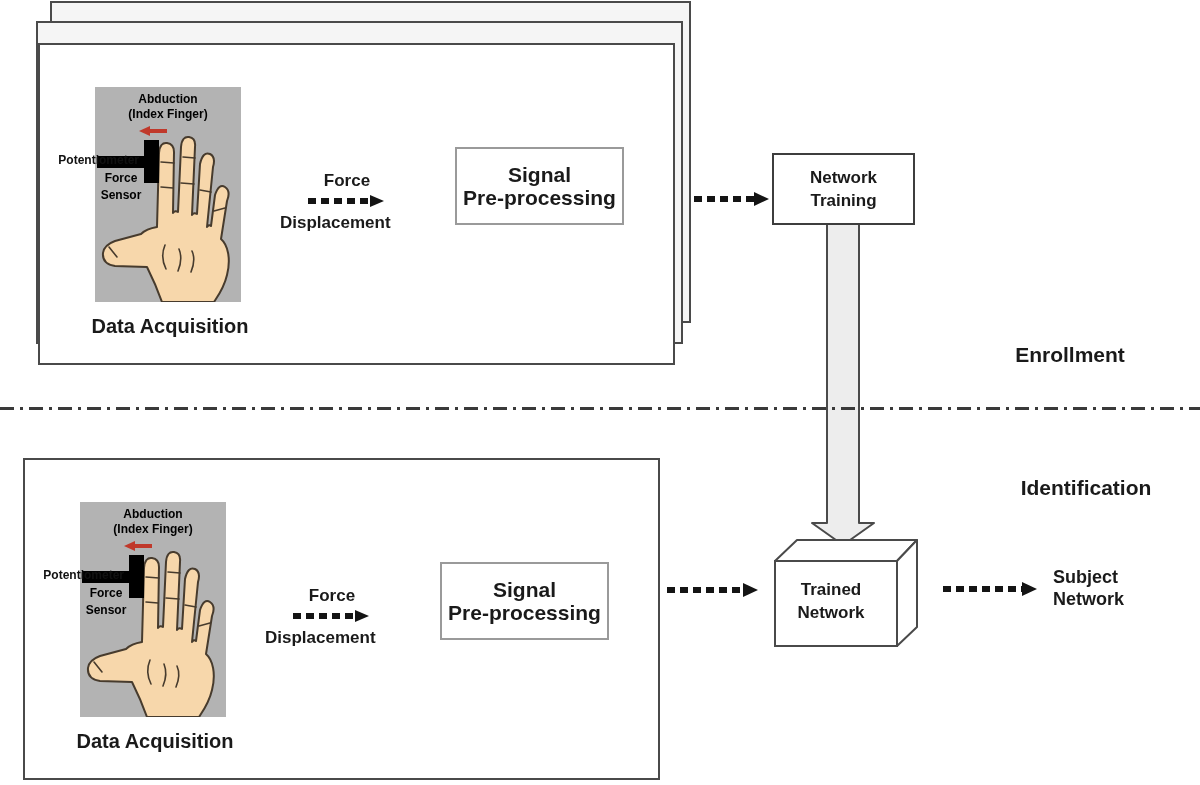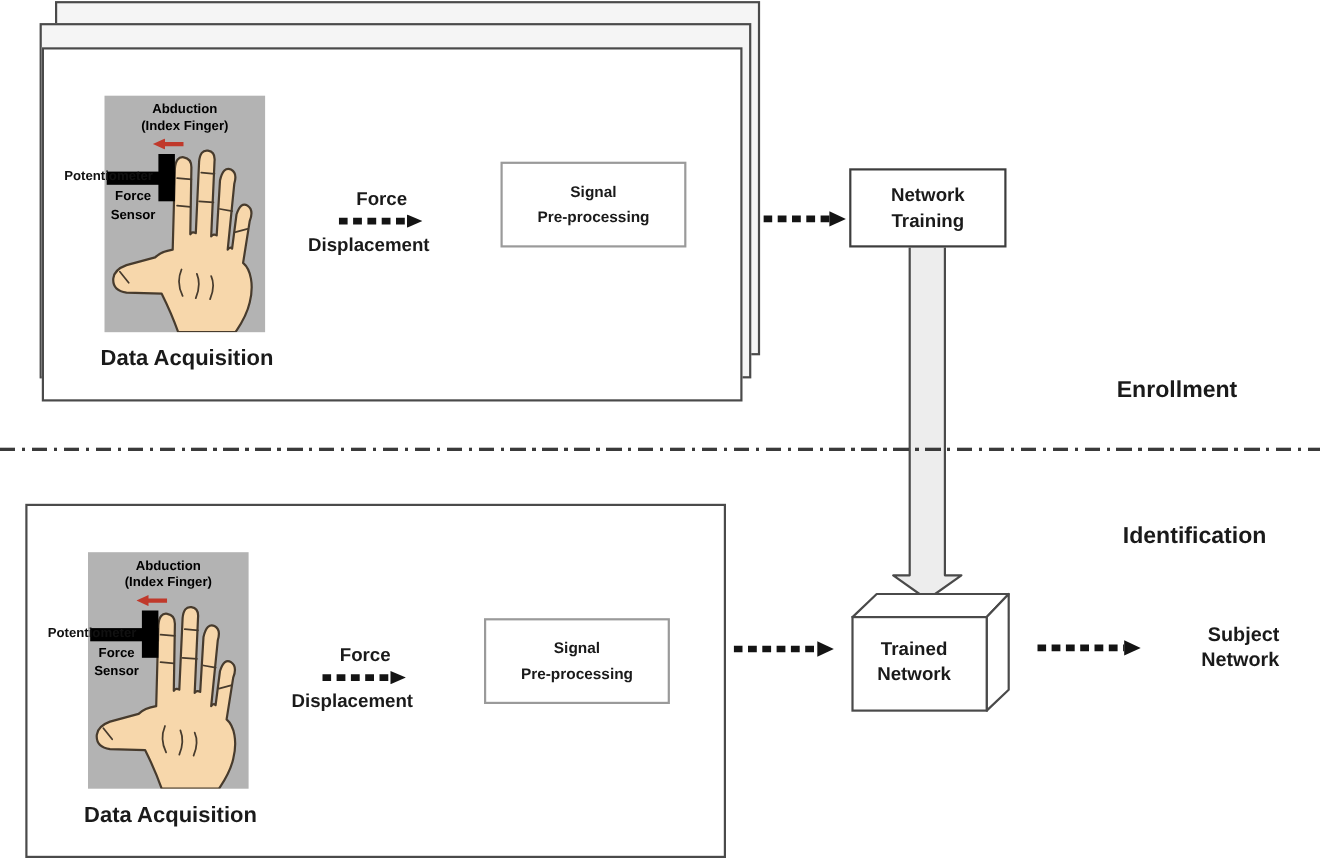--- a/index.html
+++ b/index.html
@@ -17,21 +17,21 @@
            font-weight:bold;font-size:20px;}
   .pot-label{position:absolute;left:11px;top:95px;width:88px;text-align:right;
              font-weight:bold;font-size:12px;color:#111;margin-top:13px;}
   .flow-top{position:absolute;left:246px;top:126px;width:122px;text-align:center;
             font-weight:bold;font-size:17px;}
   .flow-bottom{position:absolute;left:240px;top:168px;width:134px;text-align:left;
                font-weight:bold;font-size:17px;}
   .signal-box{position:absolute;left:415px;top:102px;width:169px;height:78px;
               border:2px solid #9a9a9a;box-sizing:border-box;background:#fff;
               display:flex;flex-direction:column;align-items:center;justify-content:center;
-              font-weight:bold;font-size:14px;line-height:23px;text-align:center;}
+              font-weight:bold;font-size:21px;line-height:23px;text-align:center;}
   .node-box{position:absolute;left:772px;top:153px;width:143px;height:72px;
             border:2px solid #3d3d3d;box-sizing:border-box;background:#fff;
             display:flex;flex-direction:column;align-items:center;justify-content:center;
             font-weight:bold;font-size:17px;line-height:23px;text-align:center;}
   .section-label{position:absolute;font-weight:bold;font-size:21px;text-align:center;}
   .divider{position:absolute;left:0;top:407px;width:1200px;height:3px;
            background:repeating-linear-gradient(90deg,#3a3a3a 0 14px,transparent 14px 20px,
                       #3a3a3a 20px 23px,transparent 23px 29px);}
   .two-line{position:absolute;font-weight:bold;font-size:18px;line-height:22px;}
   .sensor-bar{position:absolute;background:#000;}
@@ -151,16 +151,16 @@
 <div class="abs" style="left:775px;top:578px;width:112px;text-align:center;font-weight:bold;font-size:17px;line-height:23px;">
   <div>Trained</div>
   <div>Network</div>
 </div>
 
 <svg class="abs" style="left:943px;top:581px;" width="95" height="16">
   <line x1="0" y1="8" x2="79" y2="8" stroke="#141414" stroke-width="6" stroke-dasharray="8 5"></line>
   <polygon points="79,1 79,15 94,8" fill="#141414"></polygon>
 </svg>
 
-<div class="two-line" style="left:1053px;top:566px;width:110px;text-align:right;">
+<div class="two-line" style="left:1053px;top:566px;width:110px;">
   <div>Subject</div>
   <div>Network</div>
 </div>
 
 </body></html>

